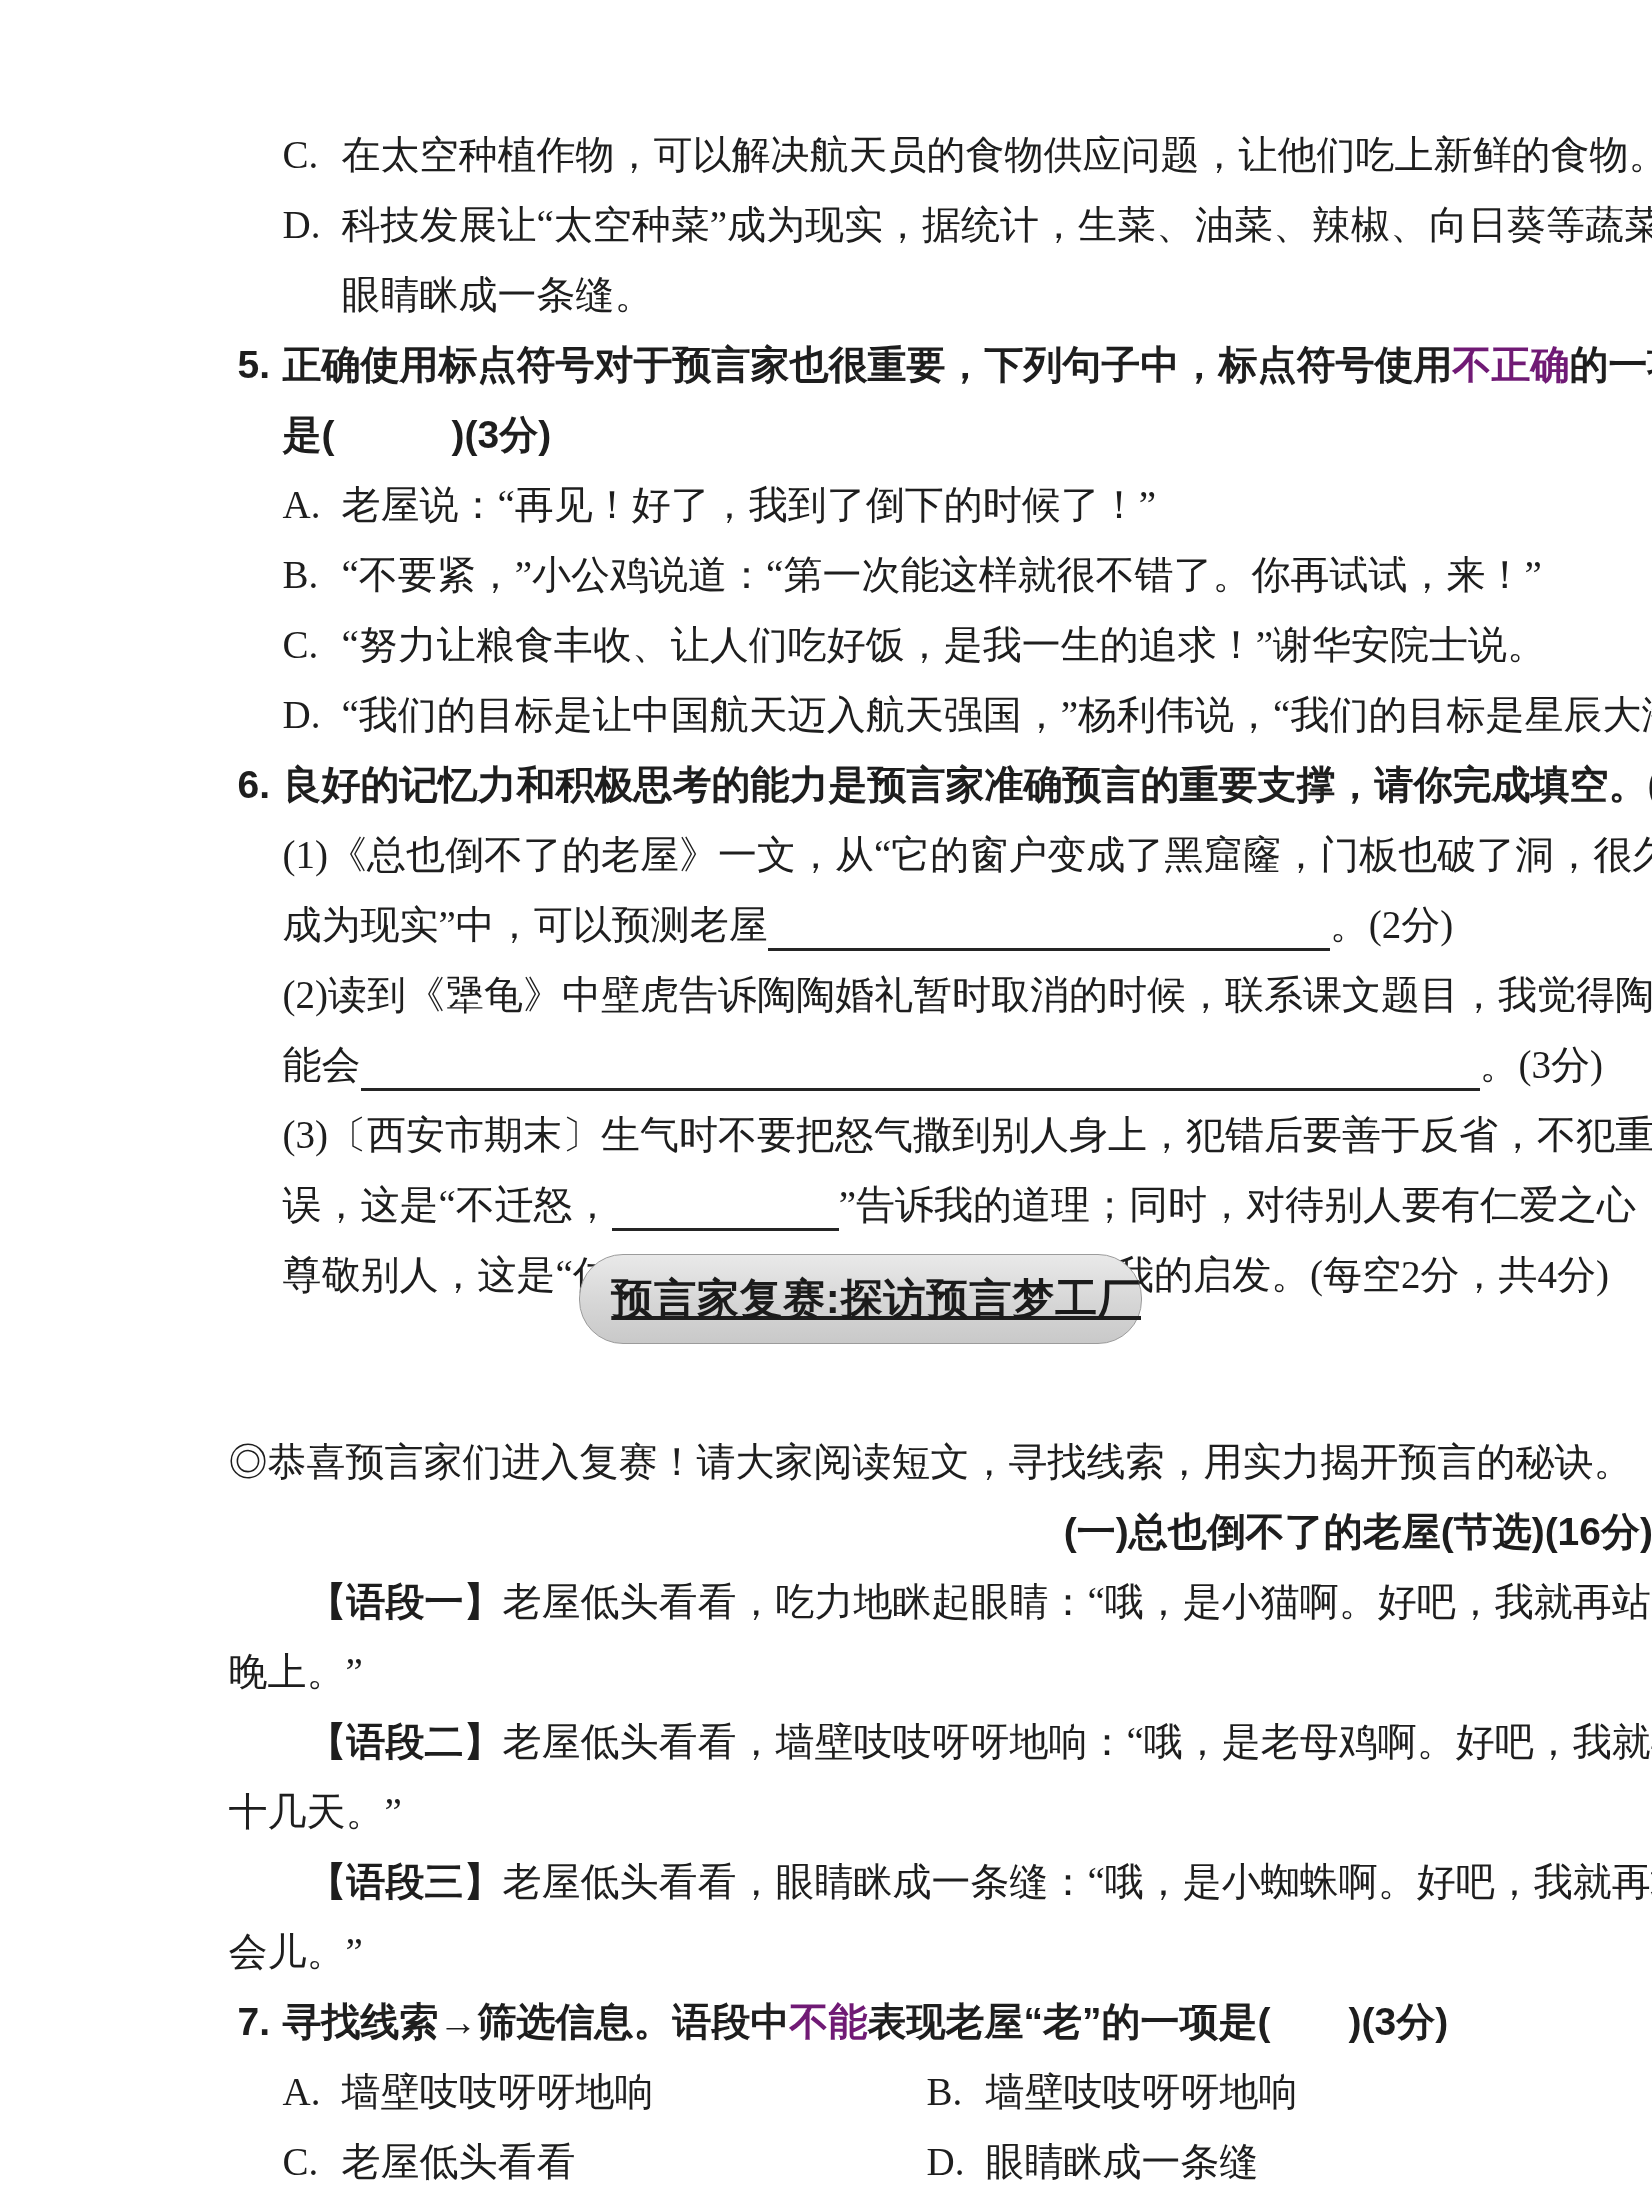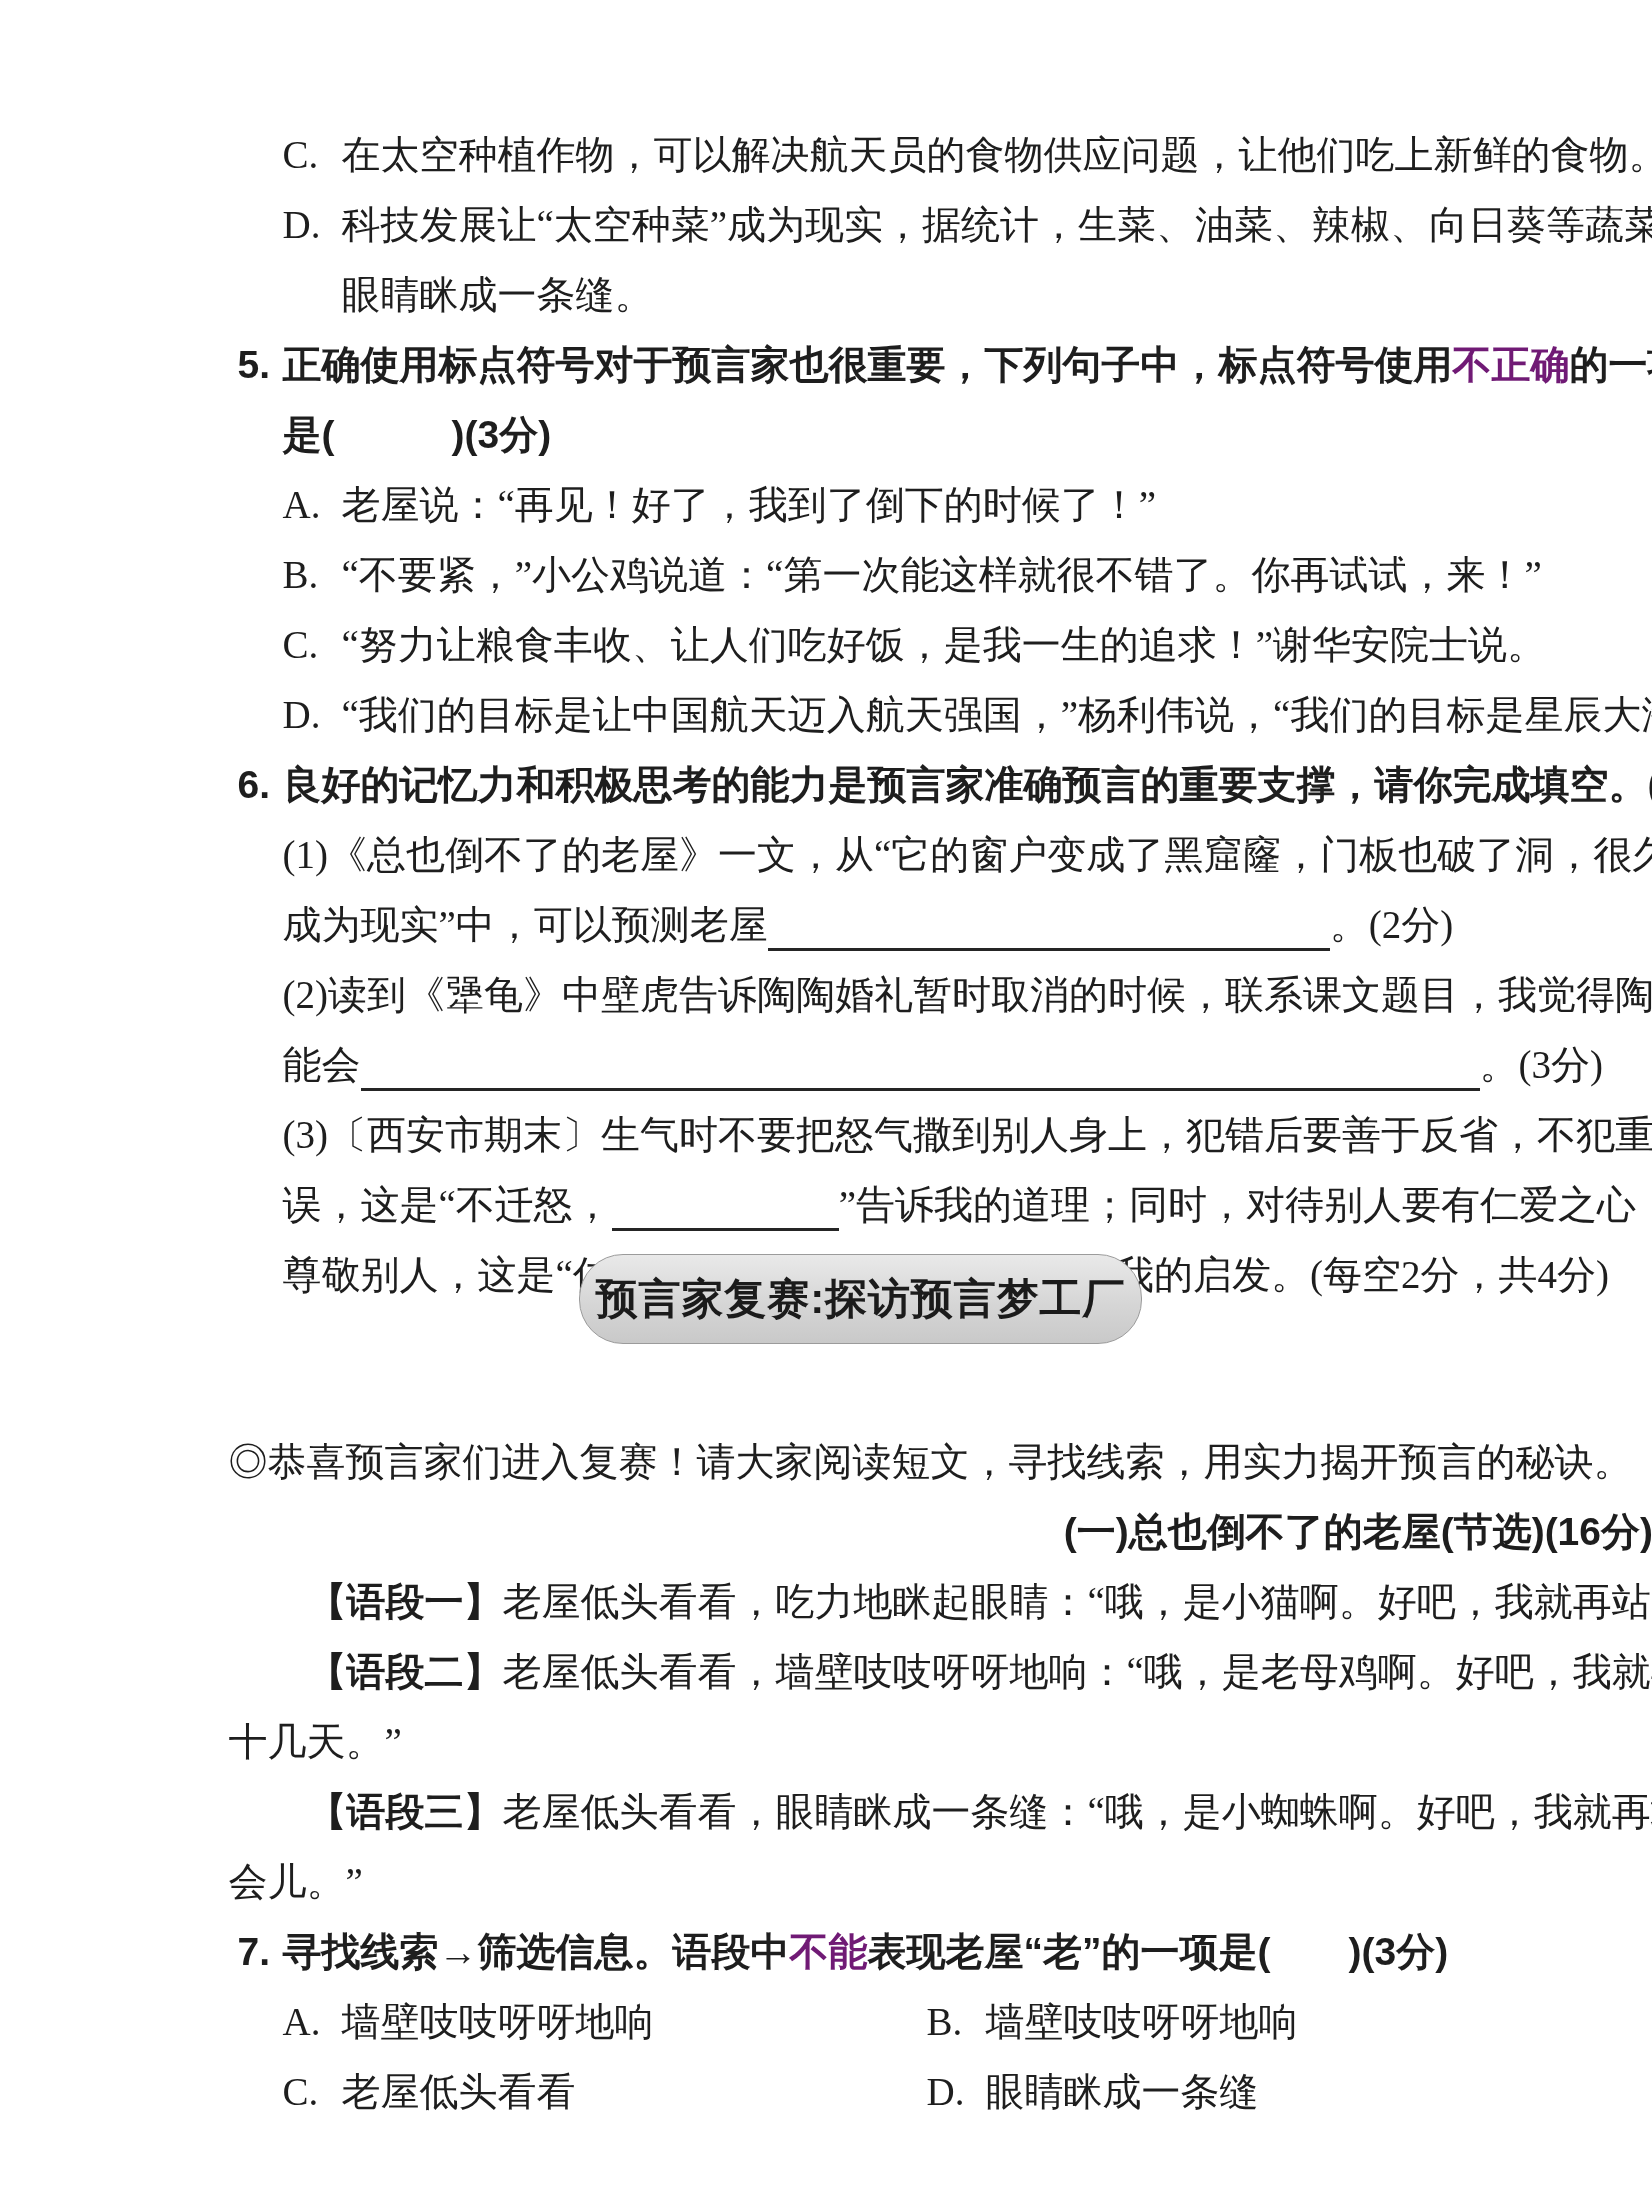--- a/index.html
+++ b/index.html
@@ -45,21 +45,22 @@
   .banner-row { height: 117px; display: flex; align-items: center; }
   .banner {
     margin-left: 579px;
     width: 561px;
     height: 88px;
     border-radius: 44px;
     background: linear-gradient(180deg, #e9e9e9 0%, #d6d6d6 55%, #c9c9c9 100%);
     border: 1.8px solid #9b9b9b;
     display: flex;
     align-items: center;
-    justify-content: center;
+    justify-content: flex-end;
+    text-decoration: underline;
   }
   .banner span {
     font-family: "Liberation Sans", sans-serif;
     font-weight: 700;
     font-size: 42px;
     color: #1b1b1b;
     letter-spacing: 0.9px;
   }
   .center { text-align: right; padding-left: 0; }
   
@@ -135,20 +136,23 @@
       <span>◎恭喜预言家们进入复赛！请大家阅读短文，寻找线索，用实力揭开预言的秘诀。</span>
     </div>
 
     <div class="line center">
       <span class="bold">(一)总也倒不了的老屋(节选)(16分)</span>
     </div>
 
     <div class="line ind-para">
       <span class="bold">【语段一】</span><span>老屋低头看看，吃力地眯起眼睛：“哦，是小猫啊。好吧，我就再站一个</span>
     </div>
+    <div class="line ind-body">
+      <span>晚上。”</span>
+    </div>
 
     <div class="line ind-para">
       <span class="bold">【语段二】</span><span>老屋低头看看，墙壁吱吱呀呀地响：“哦，是老母鸡啊。好吧，我就再站二</span>
     </div>
     <div class="line ind-body">
       <span>十几天。”</span>
     </div>
 
     <div class="line ind-para">
       <span class="bold">【语段三】</span><span>老屋低头看看，眼睛眯成一条缝：“哦，是小蜘蛛啊。好吧，我就再站一</span>

